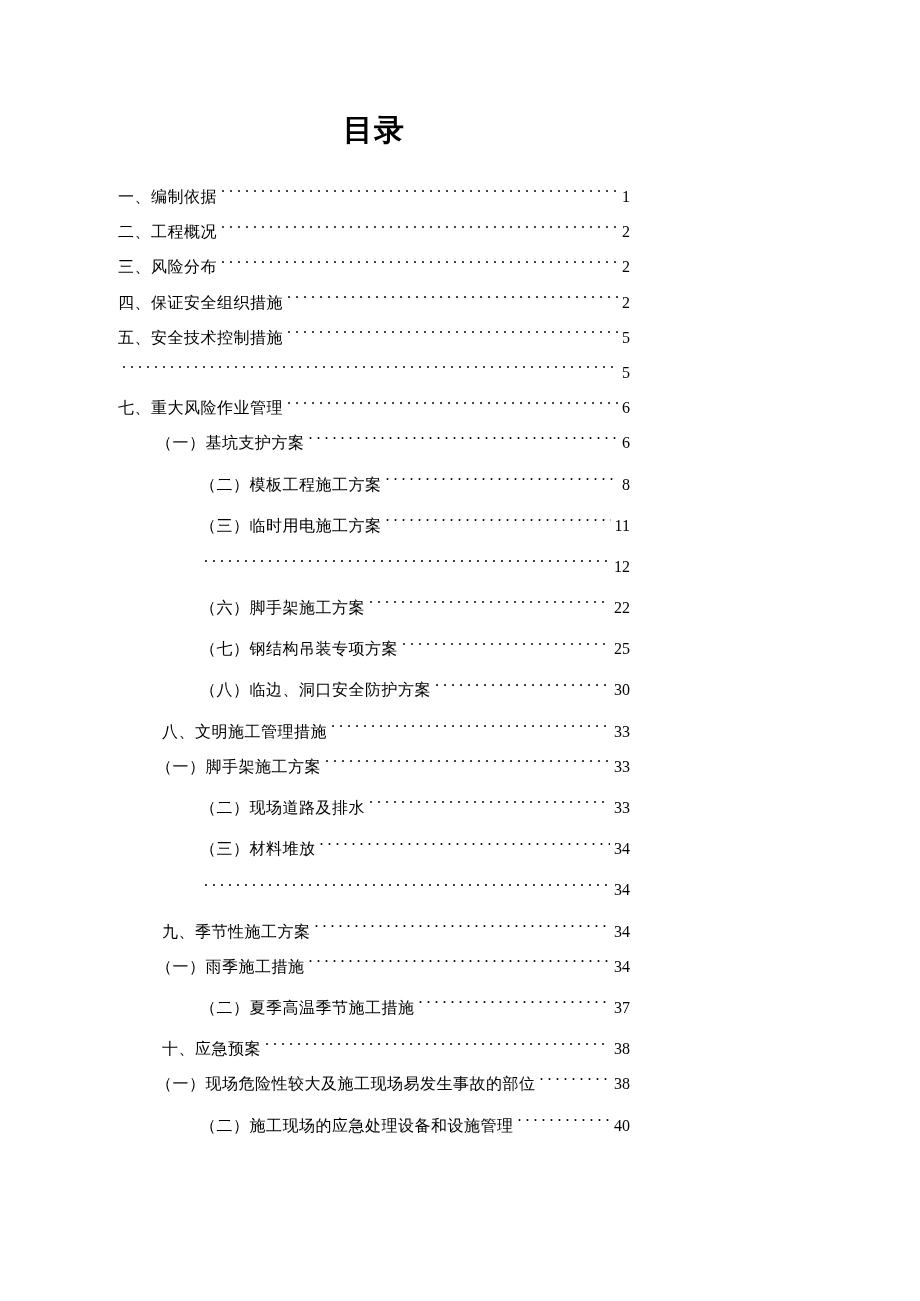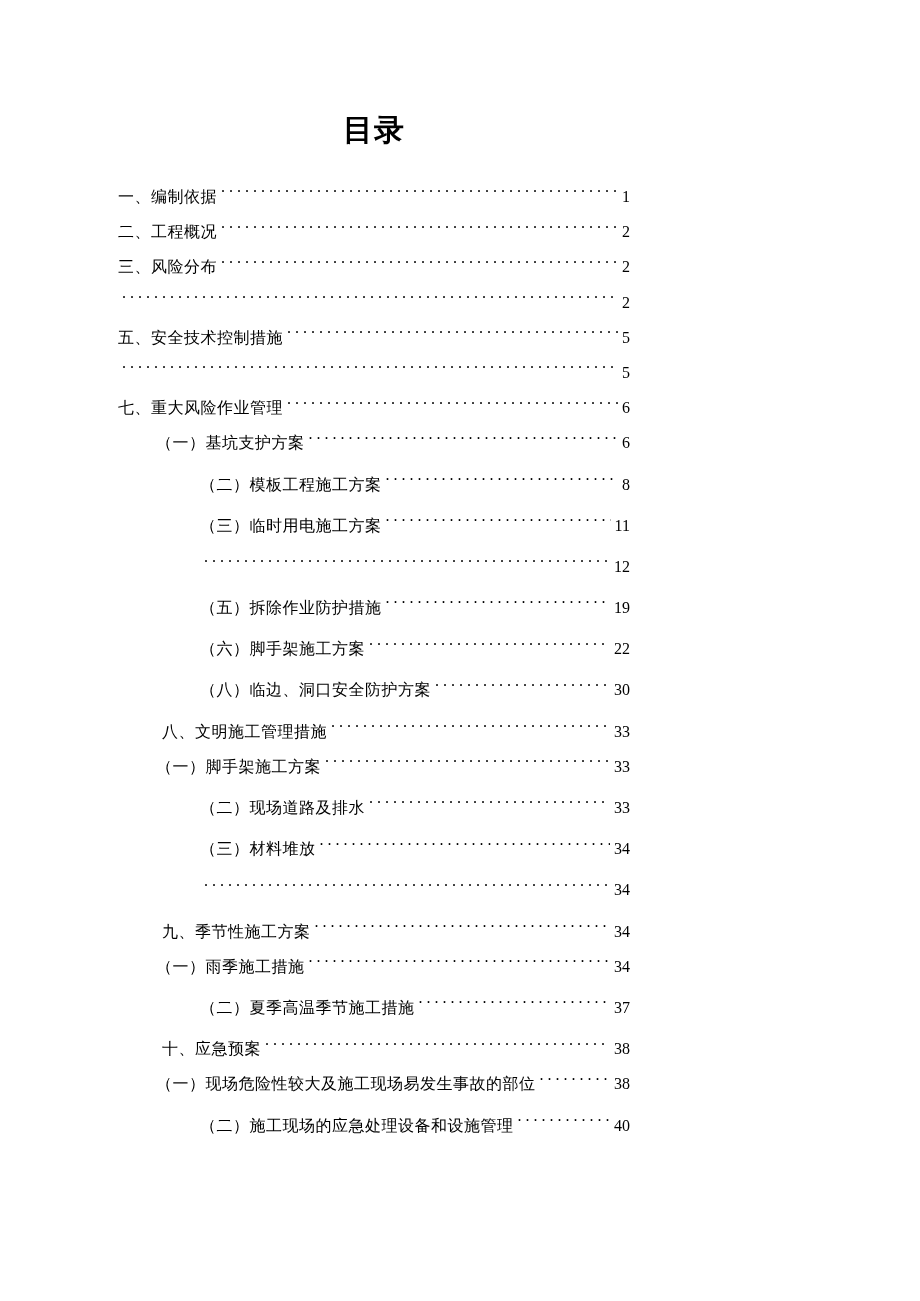--- a/index.html
+++ b/index.html
@@ -80,20 +80,21 @@
         <span class="label">二、工程概况</span>
         <span class="leaders"></span>
         <span class="page-num">2</span>
       </div>
       <div class="toc-entry">
         <span class="label">三、风险分布</span>
         <span class="leaders"></span>
         <span class="page-num">2</span>
       </div>
       <div class="toc-entry">
+        <span class="label">四、保证安全组织措施</span>
         <span class="leaders"></span>
         <span class="page-num">2</span>
       </div>
       <div class="toc-entry">
         <span class="label">五、安全技术控制措施</span>
         <span class="leaders"></span>
         <span class="page-num">5</span>
       </div>
       <div class="toc-entry">
         <span class="leaders"></span>
@@ -117,28 +118,28 @@
       <div class="toc-entry indent-1 group-gap">
         <span class="label">（三）临时用电施工方案</span>
         <span class="leaders"></span>
         <span class="page-num">11</span>
       </div>
       <div class="toc-entry indent-1 group-gap">
         <span class="leaders"></span>
         <span class="page-num">12</span>
       </div>
       <div class="toc-entry indent-1 group-gap">
-        <span class="label">（五）拆除作业防护措施</span>
-        <span class="leaders"></span>
-        <span class="page-num">19</span>
-      </div>
-      <div class="toc-entry indent-1 group-gap">
         <span class="label">（六）脚手架施工方案</span>
         <span class="leaders"></span>
         <span class="page-num">22</span>
+      </div>
+      <div class="toc-entry indent-1 group-gap">
+        <span class="label">（七）钢结构吊装专项方案</span>
+        <span class="leaders"></span>
+        <span class="page-num">25</span>
       </div>
       <div class="toc-entry indent-1 group-gap">
         <span class="label">（八）临边、洞口安全防护方案</span>
         <span class="leaders"></span>
         <span class="page-num">30</span>
       </div>
       <div class="toc-entry group-gap">
         <span class="label">八、文明施工管理措施</span>
         <span class="leaders"></span>
         <span class="page-num">33</span>

